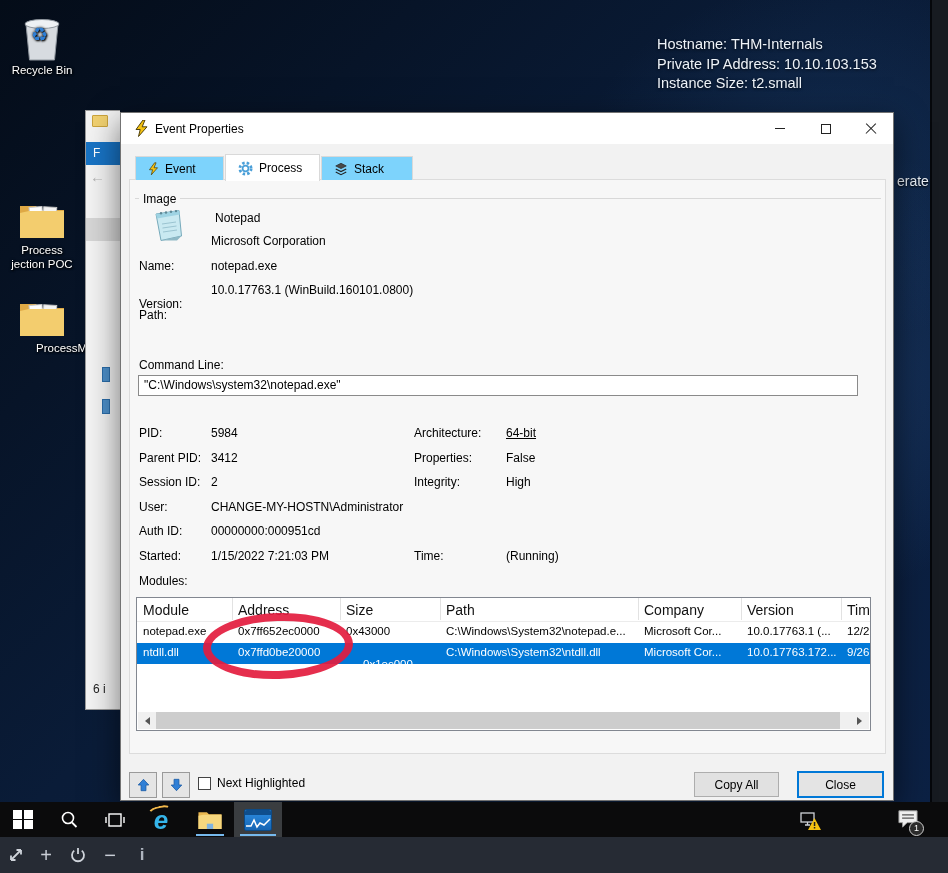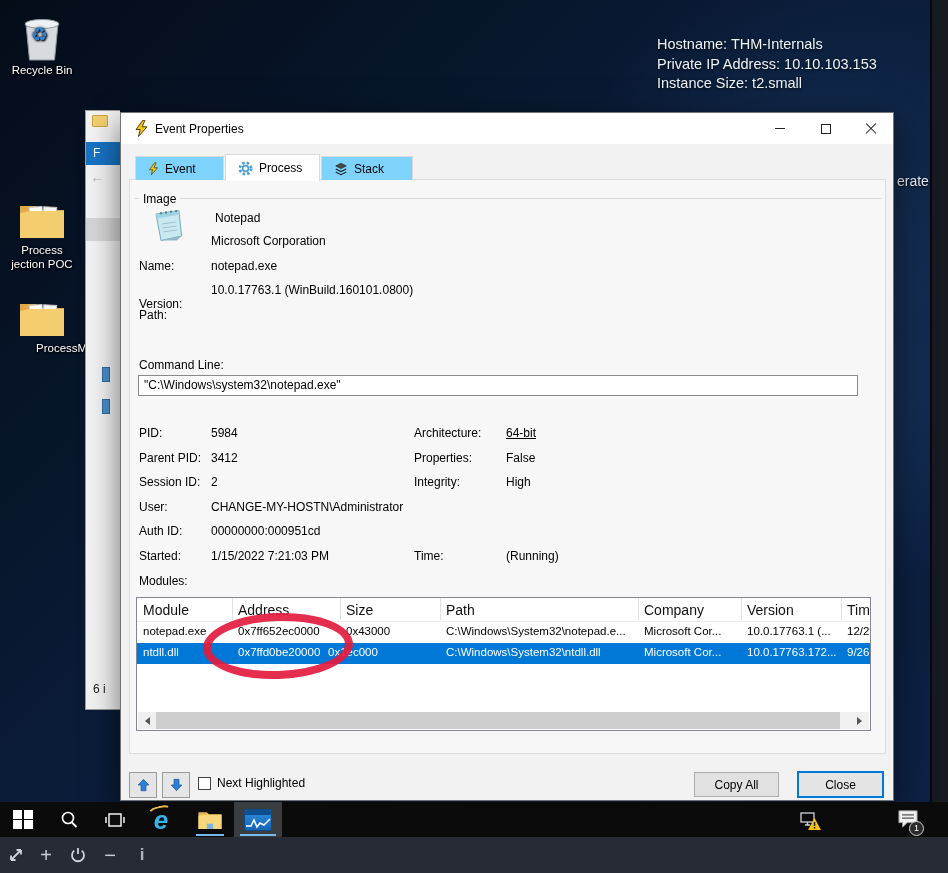--- a/index.html
+++ b/index.html
@@ -282,21 +282,21 @@
         <div class="abs mcell" style="left:101px;width:98px;">0x7ff652ec0000</div>
         <div class="abs mcell" style="left:209px;width:90px;">0x43000</div>
         <div class="abs mcell" style="left:309px;width:188px;">C:\Windows\System32\notepad.e...</div>
         <div class="abs mcell" style="left:507px;width:93px;">Microsoft Cor...</div>
         <div class="abs mcell" style="left:610px;width:90px;">10.0.17763.1 (...</div>
         <div class="abs mcell" style="left:710px;width:22px;">12/25</div>
       </div>
       <div id="mrow-2" class="abs mrow">
         <div class="abs mcell" style="left:6px;width:85px;">ntdll.dll</div>
         <div class="abs mcell" style="left:101px;width:98px;">0x7ffd0be20000</div>
-        <div class="abs mcell" style="left:191px;width:90px;">0x1ec000</div>
+        <div class="abs mcell" style="left:226px;width:90px;margin-top:12px;">0x1ec000</div>
         <div class="abs mcell" style="left:309px;width:188px;">C:\Windows\System32\ntdll.dll</div>
         <div class="abs mcell" style="left:507px;width:93px;">Microsoft Cor...</div>
         <div class="abs mcell" style="left:610px;width:90px;">10.0.17763.172...</div>
         <div class="abs mcell" style="left:710px;width:22px;">9/26/</div>
       </div>
 
       <div id="hscroll" class="abs">
         <div class="abs scr-arrow" style="left:0;">
             <div class="tri-l"></div>
           </div>

